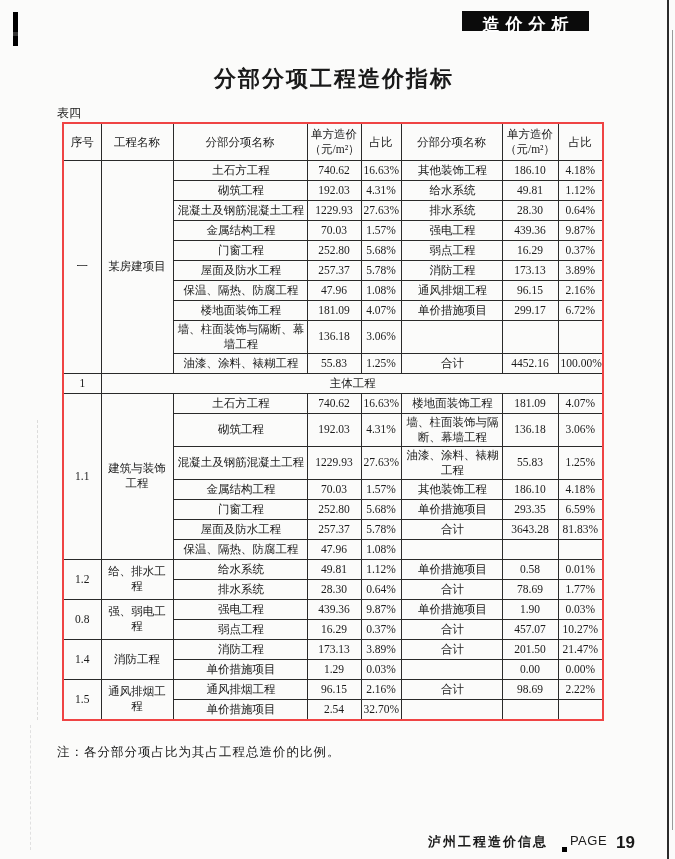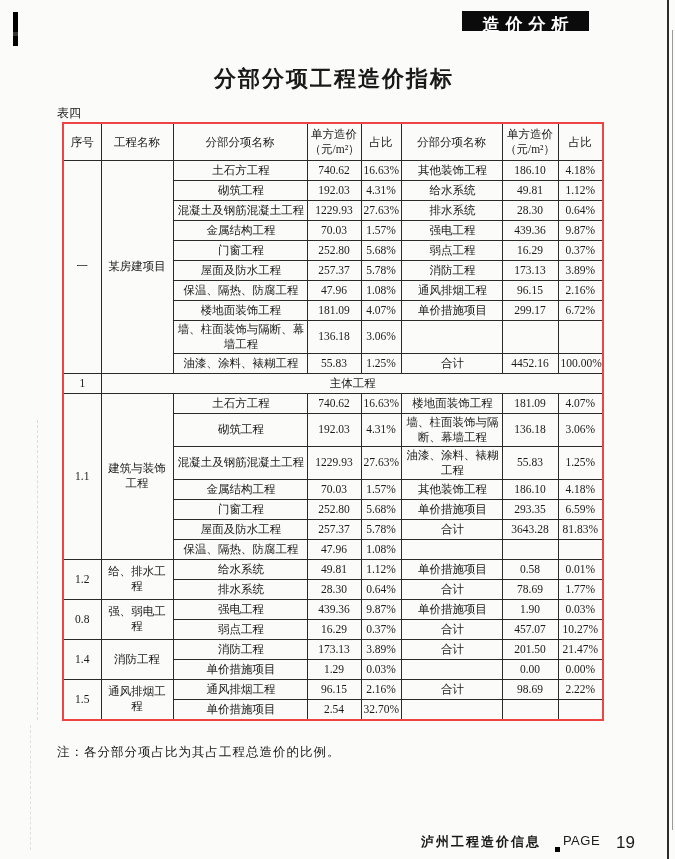--- a/index.html
+++ b/index.html
@@ -33,21 +33,21 @@
     text-align:center;vertical-align:middle;overflow:hidden;}
   table.cost th{height:34px;font-weight:400;white-space:pre-line;font-size:11.5px;}
   table.cost td{height:17px;}
   table.cost td.al{text-align:center;padding-left:4px;}
   
   .note{position:absolute;left:57px;top:696px;font-size:12.5px;letter-spacing:1px;margin-top:48px;}
   .footer{position:absolute;top:833px;right:40px;display:flex;align-items:flex-start;}
   .footer .journal{font-size:13px;font-weight:700;letter-spacing:2px;}
   .footer .sq{display:inline-block;width:5px;height:5px;background:#000;margin:0 3px 1px 14px;align-self:flex-end;}
   .footer .pg-label{font-family:"Liberation Sans","DejaVu Sans",sans-serif;font-size:13px;letter-spacing:.5px;}
-  .footer .pg-num{font-family:"Liberation Sans","DejaVu Sans",sans-serif;font-size:17px;margin-left:16px;}
+  .footer .pg-num{font-family:"Liberation Sans","DejaVu Sans",sans-serif;font-size:17px;margin-left:9px;font-weight:bold;}
 </style>
 </head>
 <body>
 
 <div class="page">
 
   <div class="mark-topleft"></div>
   <div class="edge-right"></div>
   <div class="edge-right2"></div>
   <div class="margin-dashes-a"></div>

